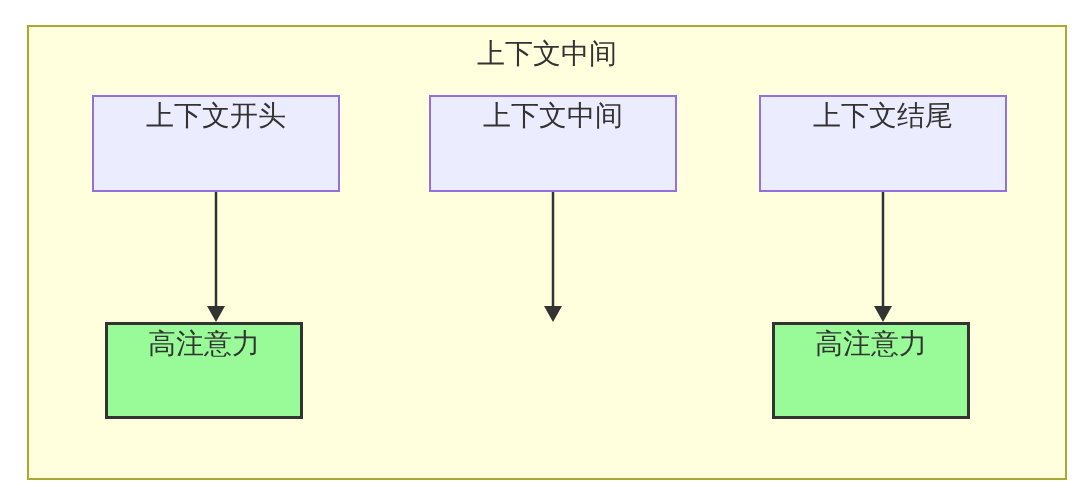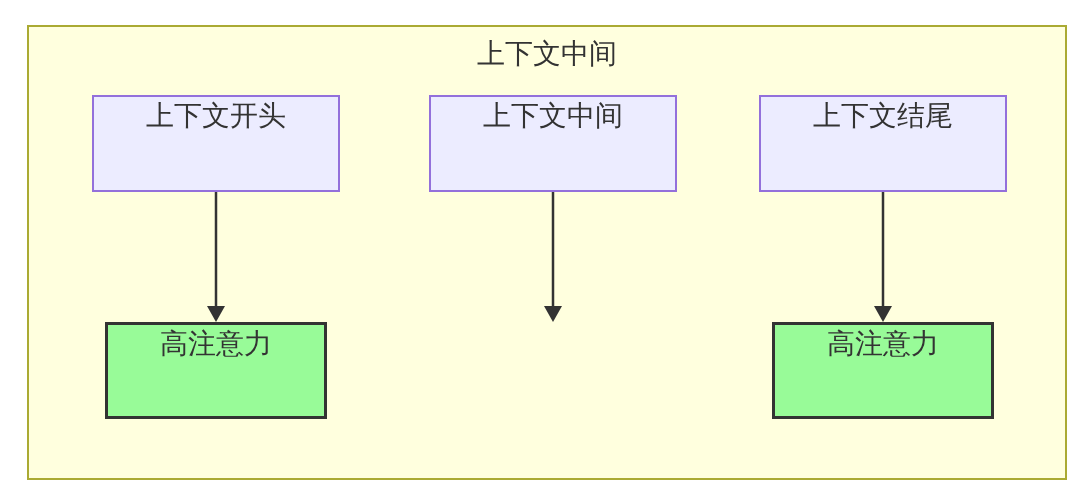--- a/index.html
+++ b/index.html
@@ -48,21 +48,21 @@
     text-align: center;
   }
   .node.source {
     width: 248px;
     height: 97px;
     top: 68px;
     background: #ECECFF;
     border: 2px solid #9370DB;
   }
   .node.target {
-    width: 222px;
+    width: 198px;
     height: 97px;
     top: 295px;
     border: 3px solid #333333;
   }
   .node.target.high { background: #98FB98; }
   .node.target.low  { background: #FF8888; }
   .src-1 { left: 63px; }
   .src-2 { left: 400px; }
   .src-3 { left: 730px; }
   .tgt-1 { left: 76px; }

